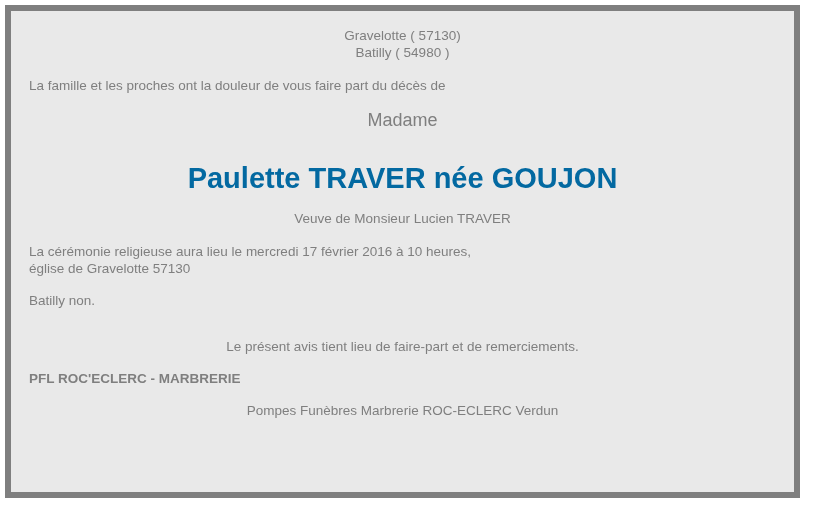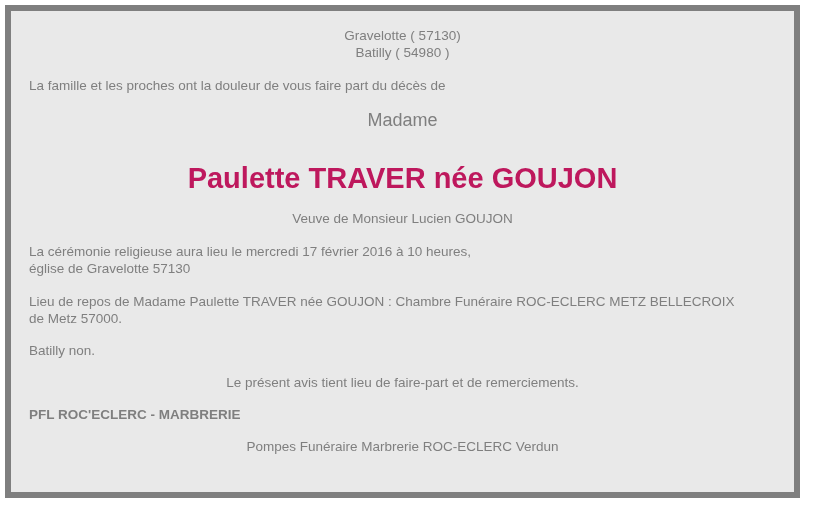--- a/index.html
+++ b/index.html
@@ -26,62 +26,58 @@
     color: #7f7f7f;
     font-size: 13.5px;
     line-height: 16.5px;
   }
   .line { white-space: nowrap; }
   .center { text-align: center; }
   .left { text-align: left; }
   p { margin: 0; }
   .intro      { margin-top: 17px; }
   .honorific  { margin-top: 14px; font-size: 18px; line-height: 22px; }
-  .deceased   { margin-top: 30px; font-size: 29px; line-height: 34px; font-weight: bold; color: #be185d; }
+  .deceased   { margin-top: 30px; font-size: 29px; line-height: 34px; font-weight: bold; color: #0369a1; }
   .relation   { margin-top: 16px; }
   .death      { margin-top: 18px; }
   .ceremony   { margin-top: 17px; }
   .repose     { margin-top: 17px; }
   .visits     { margin-top: 16px; }
-  .closing    { margin-top: 15px; }
+  .closing    { margin-top: 29px; }
   .home       { margin-top: 16px; font-weight: bold; }
   .footer     { margin-top: 15px; }
 </style>
 </head>
 <body>
 
 <div class="frame">
   <div class="content">
 
     <p class="center">
       <span class="line">Gravelotte ( 57130)</span><br>
       <span class="line">Batilly ( 54980 )</span>
     </p>
 
     <p class="left intro">La famille et les proches ont la douleur de vous faire part du décès de</p>
 
     <p class="center honorific">Madame</p>
 
     <p class="center deceased">Paulette TRAVER née GOUJON</p>
 
-    <p class="center relation">Veuve de Monsieur Lucien GOUJON</p>
+    <p class="center relation">Veuve de Monsieur Lucien TRAVER</p>
 
 
     <p class="left ceremony">
       <span class="line">La cérémonie religieuse aura lieu le mercredi 17 février 2016 à 10 heures,</span><br>
       <span class="line">église de Gravelotte 57130</span>
     </p>
 
-    <p class="left repose">
-      <span class="line">Lieu de repos de Madame Paulette TRAVER née GOUJON : Chambre Funéraire ROC-ECLERC METZ BELLECROIX</span><br>
-      <span class="line">de Metz 57000.</span>
-    </p>
 
     <p class="left visits">Batilly non.</p>
 
     <p class="center closing">Le présent avis tient lieu de faire-part et de remerciements.</p>
 
     <p class="left home">PFL ROC'ECLERC - MARBRERIE</p>
 
-    <p class="center footer">Pompes Funéraire Marbrerie ROC-ECLERC Verdun</p>
+    <p class="center footer">Pompes Funèbres Marbrerie ROC-ECLERC Verdun</p>
 
   </div>
 </div>
 
 </body></html>

